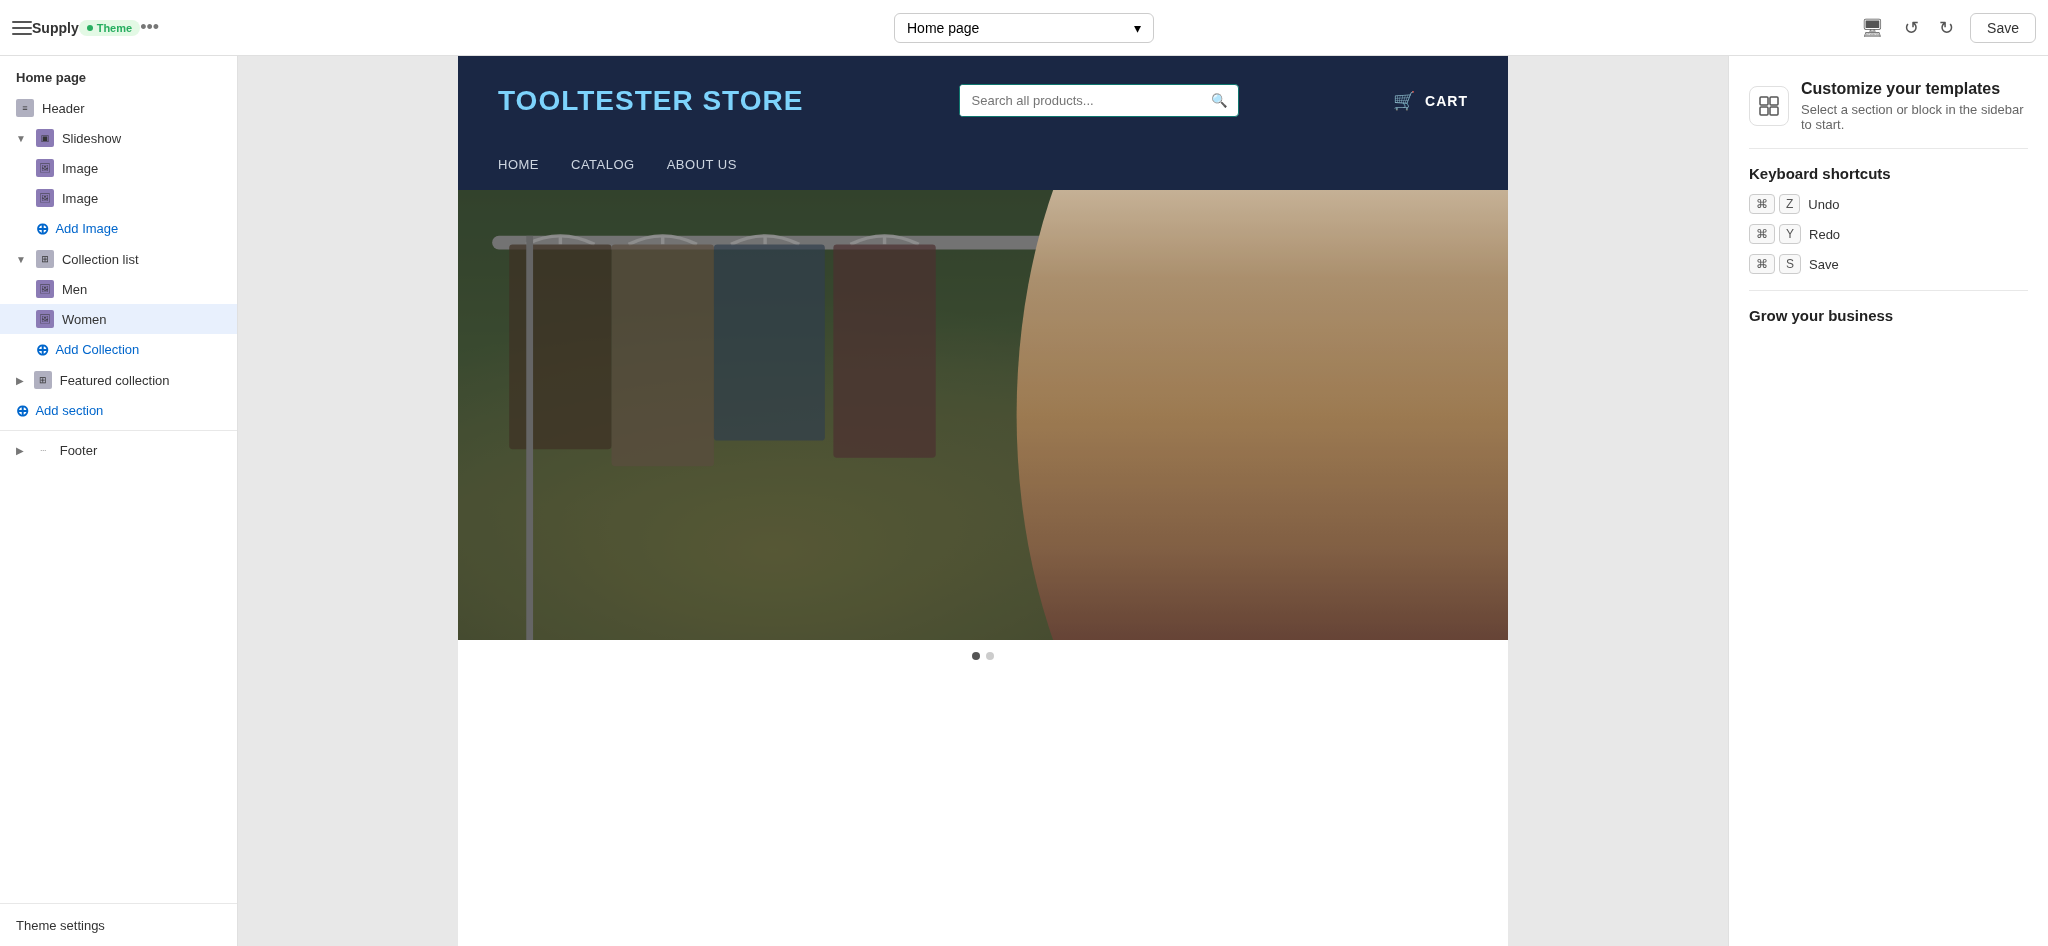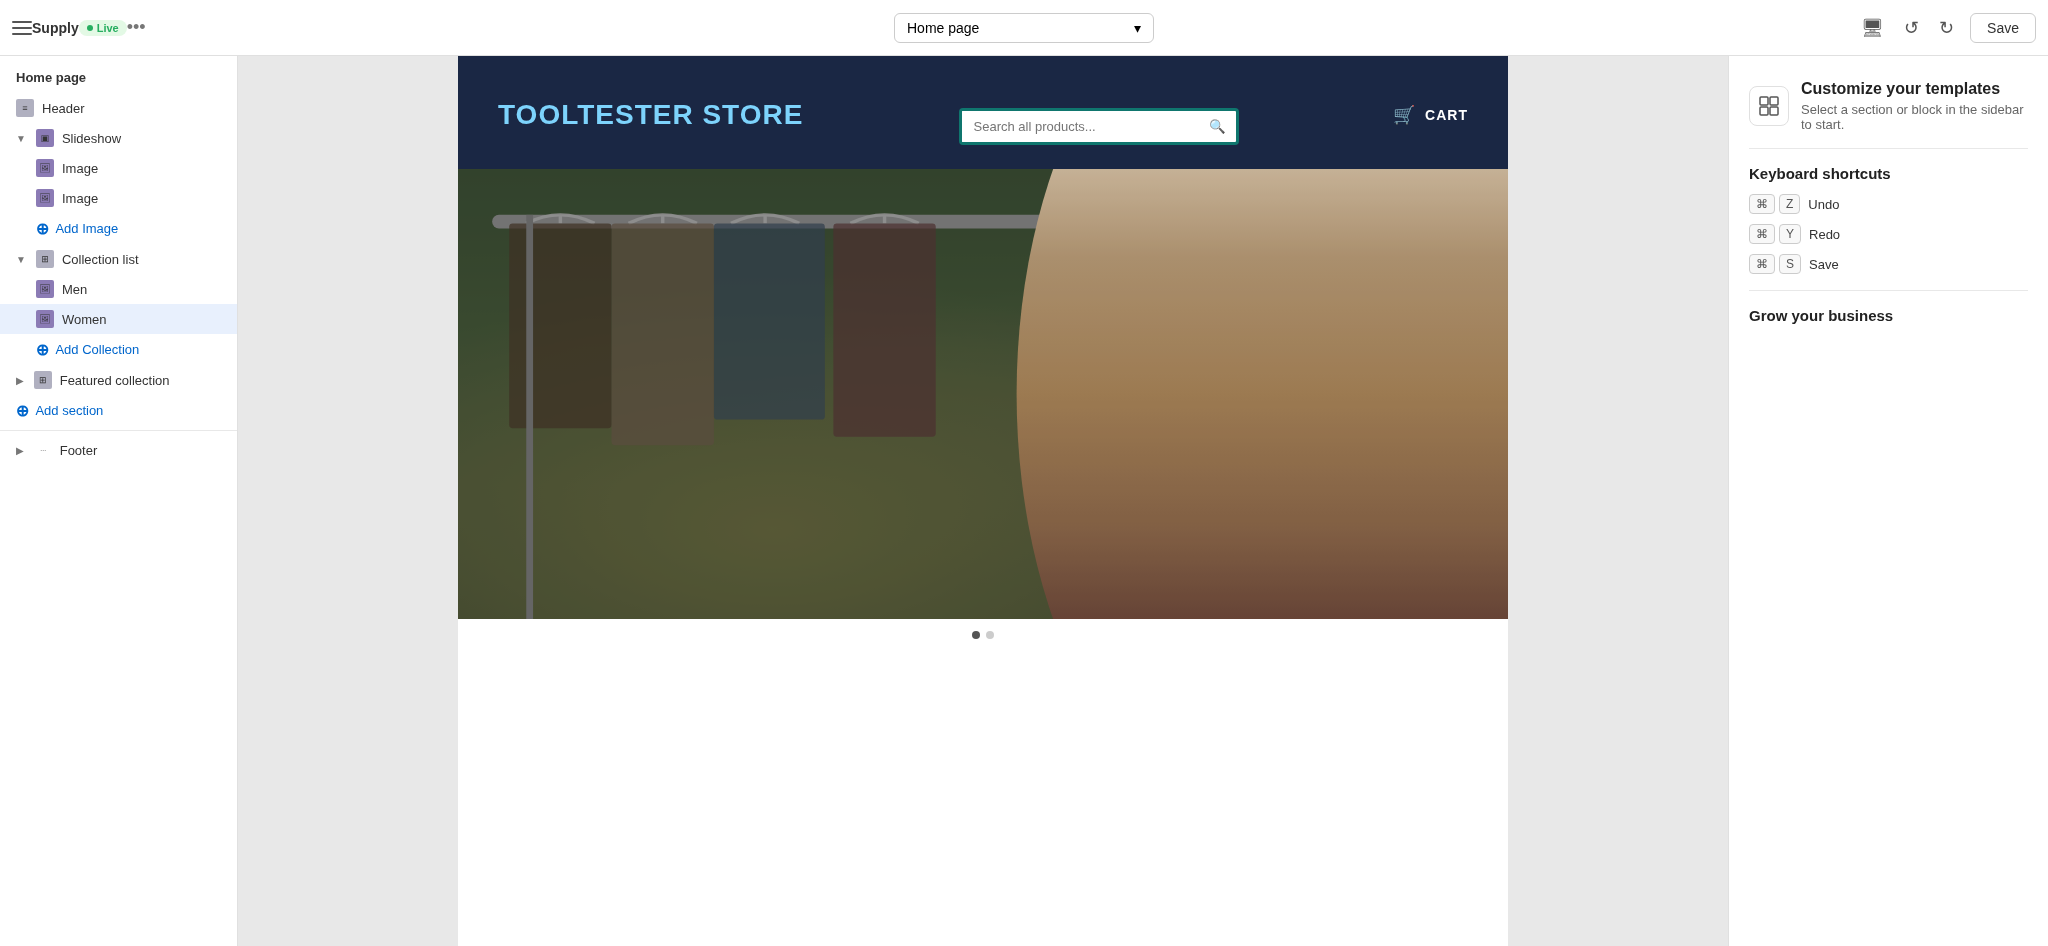--- a/index.html
+++ b/index.html
@@ -62,22 +62,22 @@
 
     
     .store-header {
       background: #1a2744; padding: 0 40px;
     }
     .store-header-top {
       display: flex; align-items: center; justify-content: space-between; padding: 28px 0 24px;
     }
     .store-logo { color: #7dd3fc; font-size: 28px; font-weight: 700; letter-spacing: 1px; }
     .store-search {
-      display: flex; align-items: center; border: 3px solid #0f766e; border-radius: 4px;
-      overflow: hidden; background: #fff; min-width: 280px; margin-top: 24px;
+      display: flex; align-items: center; border: 1px solid #0f766e; border-radius: 4px;
+      overflow: hidden; background: #fff; min-width: 280px;
     }
     .store-search input {
       border: none; outline: none; padding: 8px 12px; font-size: 13px; color: #555; flex: 1; background: #fff;
     }
     .store-search-btn { background: none; border: none; padding: 8px 10px; cursor: pointer; color: #555; }
     .store-cart { display: flex; align-items: center; gap: 8px; color: #fff; font-size: 14px; font-weight: 600; letter-spacing: 1px; cursor: pointer; }
     .cart-icon { font-size: 18px; }
     .store-nav {
       display: flex; gap: 32px; padding: 16px 0 18px;
     }
@@ -133,21 +133,21 @@
 <div class="topbar">
   <div class="topbar-left">
     <div class="menu-icon">
       <span></span>
         <span></span>
         <span></span>
     </div>
     <span class="store-name">Supply</span>
     <span class="live-badge">
       <span class="live-dot"></span>
-      <span>Live</span>
+      <span>Theme</span>
     </span>
     <span class="more-icon">•••</span>
   </div>
   <div class="topbar-center">
     <div class="page-select">
       <span>Home page</span>
       <span>▾</span>
     </div>
   </div>
   <div class="topbar-right">
@@ -216,37 +216,45 @@
     </div>
 
     <div class="sidebar-divider"></div>
 
     <div class="sidebar-item">
       <span class="sidebar-caret">▶</span>
       <span class="sidebar-icon dots">···</span>
       <span>Footer</span>
     </div>
 
+    <div class="sidebar-footer">
+      <span class="theme-settings">Theme settings</span>
+    </div>
   </div>
 
   <div class="preview-area">
     <div class="preview-wrapper">
 
       <div class="store-header">
         <div class="store-header-top">
           <div class="store-logo">TOOLTESTER STORE</div>
           <div class="store-search">
             <input type="text" placeholder="Search all products..." style="">
             <button class="store-search-btn">🔍</button>
           </div>
           <div class="store-cart">
             <span class="cart-icon">🛒</span>
             <span>CART</span>
           </div>
         </div>
+        <nav class="store-nav">
+          <a>HOME</a>
+          <a>CATALOG</a>
+          <a>ABOUT US</a>
+        </nav>
       </div>
 
       <div class="image-canvas">
         <div class="bg-store"></div>
         <div class="rack-overlay"></div>
 
         <svg style="position:absolute;left:0;top:0;width:65%;height:100%;" viewBox="0 0 400 450" preserveAspectRatio="xMidYMid slice">
 
           <rect x="0" y="0" width="400" height="450" fill="rgba(60,80,50,0.7)"></rect>
 

